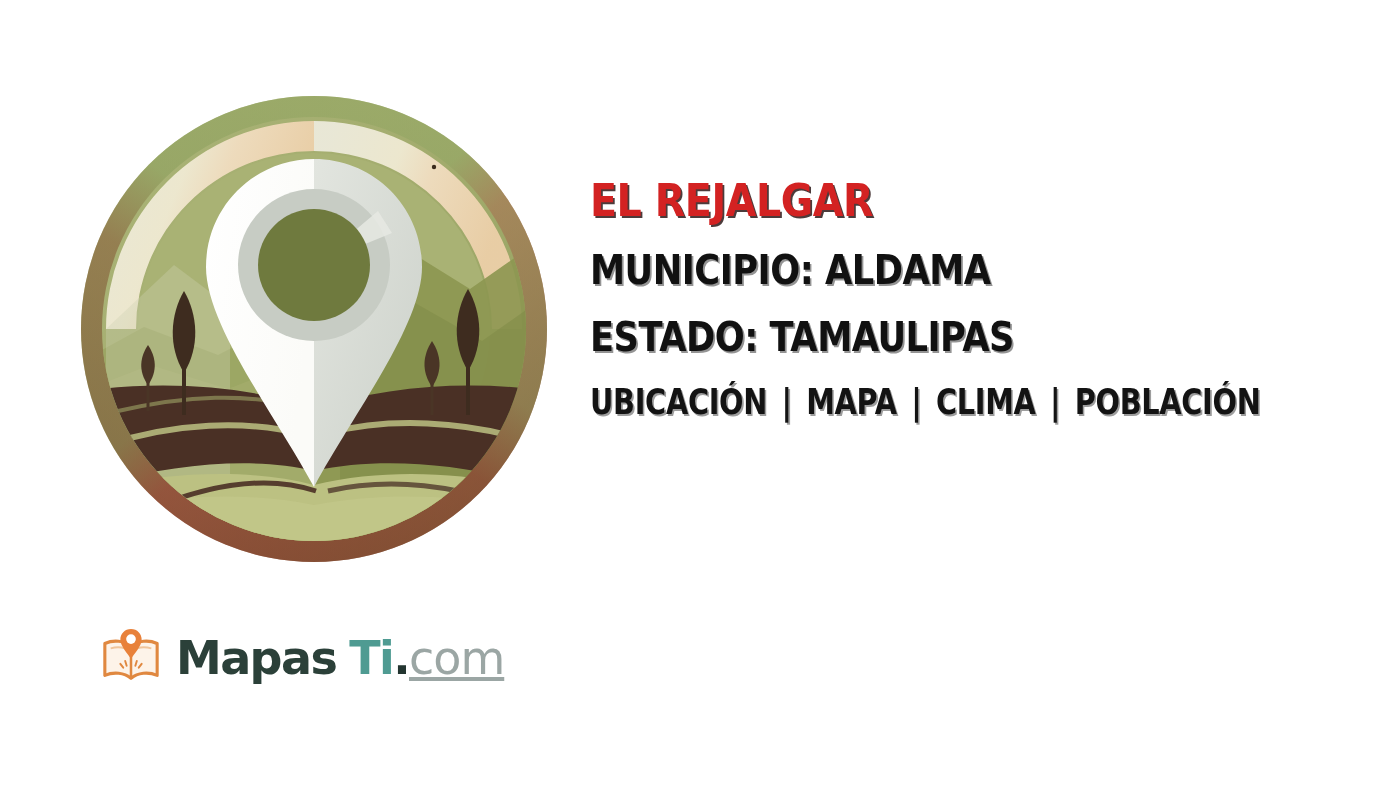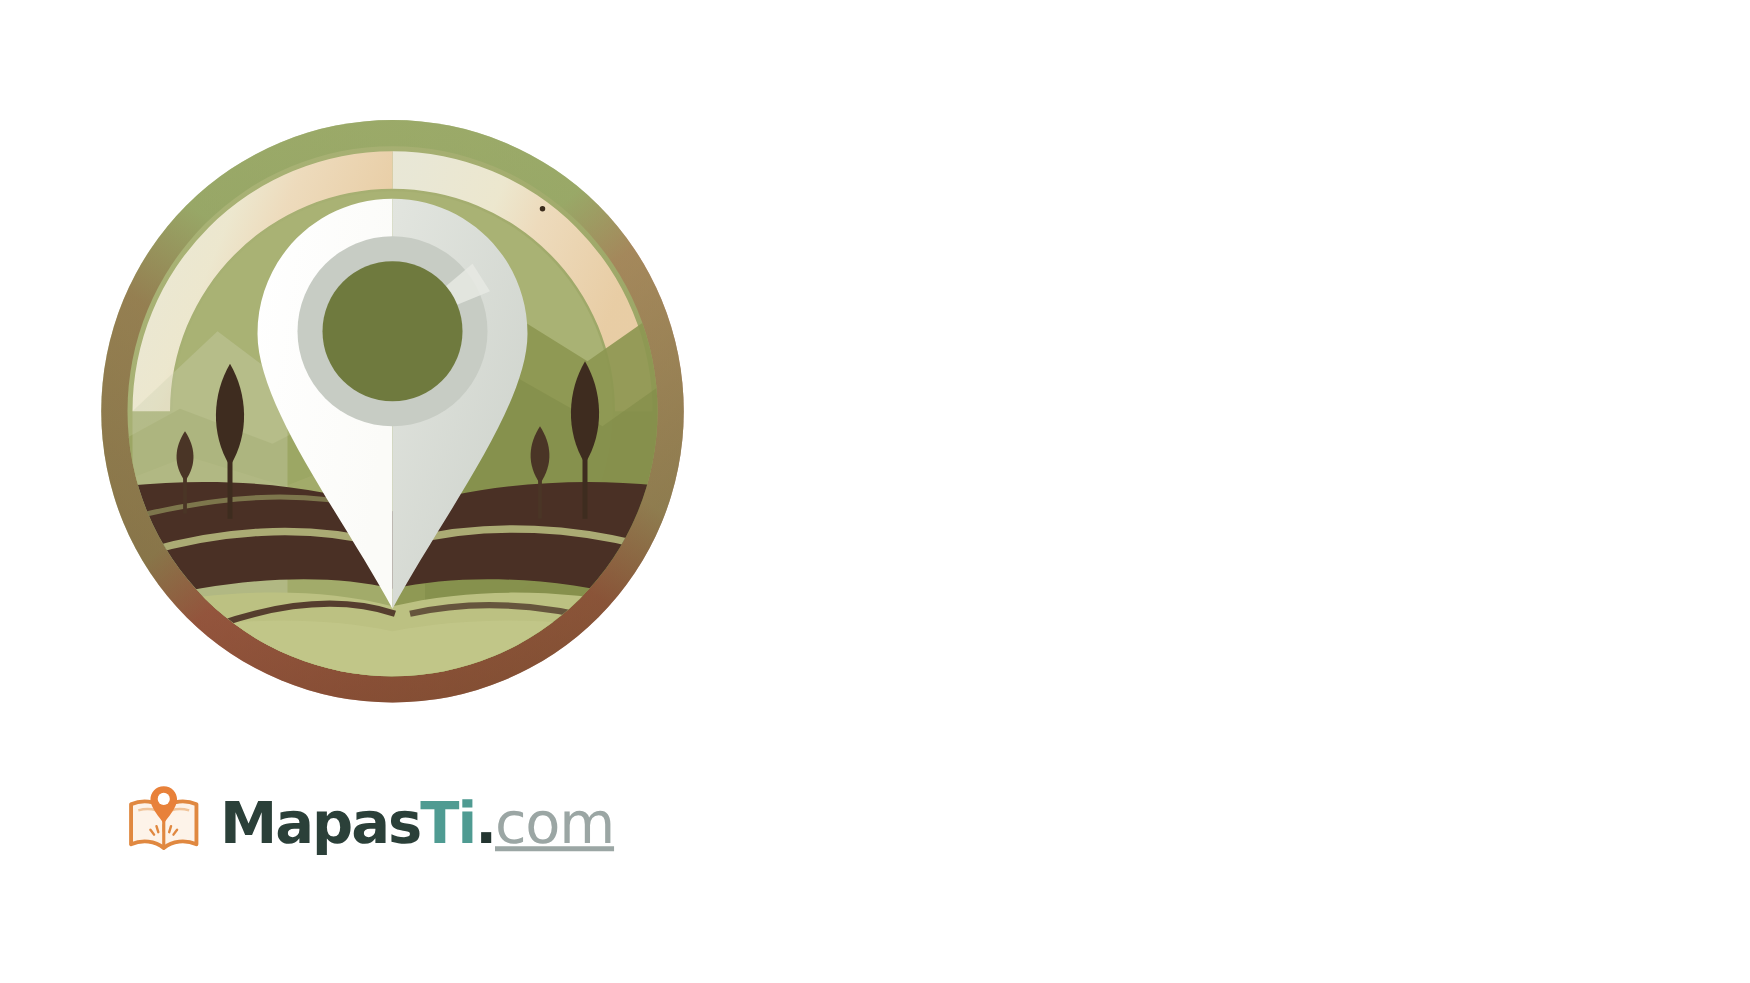--- a/index.html
+++ b/index.html
@@ -63,21 +63,21 @@
     font-size: 46px;
     font-weight: bold;
     letter-spacing: -1.6px;
     line-height: 1;
     white-space: nowrap;
     display: flex;
     align-items: baseline;
   }
   .bw-mapas { color: #2b4039; }
   .bw-parati { color: #429a8b; margin-left: 9px; }
-  .bw-ti     { color: #4f9b92; margin-left: 0; }
+  .bw-ti     { color: #4f9b92; margin-left: 13px; }
   .bw-dot    { color: #233530; }
   .bw-com    { color: #9ba6a4; font-weight: normal; letter-spacing: -1px; text-decoration: underline; }
 
   
   .info-block {
     position: absolute;
     left: 590px;
     top: 178px;
     width: 800px;
   }
@@ -280,14 +280,32 @@
 
       <span class="brand-text">
         <span class="bw-mapas">Mapas</span>
         <span class="bw-ti">Ti</span>
         <span class="bw-dot">.</span>
         <span class="bw-com">com</span>
       </span>
     </div>
   </div>
 
+  <div class="info-block">
+
+    <div class="headline">EL REJALGAR</div>
+
+    <div class="meta-line">MUNICIPIO: ALDAMA</div>
+
+    <div class="meta-line">ESTADO: TAMAULIPAS</div>
+
+    <div class="nav-line">
+      <span>UBICACIÓN</span>
+      <span class="sep">|</span>
+      <span>MAPA</span>
+      <span class="sep">|</span>
+      <span>CLIMA</span>
+      <span class="sep">|</span>
+      <span>POBLACIÓN</span>
+    </div>
+  </div>
 
 </div>
 
 </body></html>

